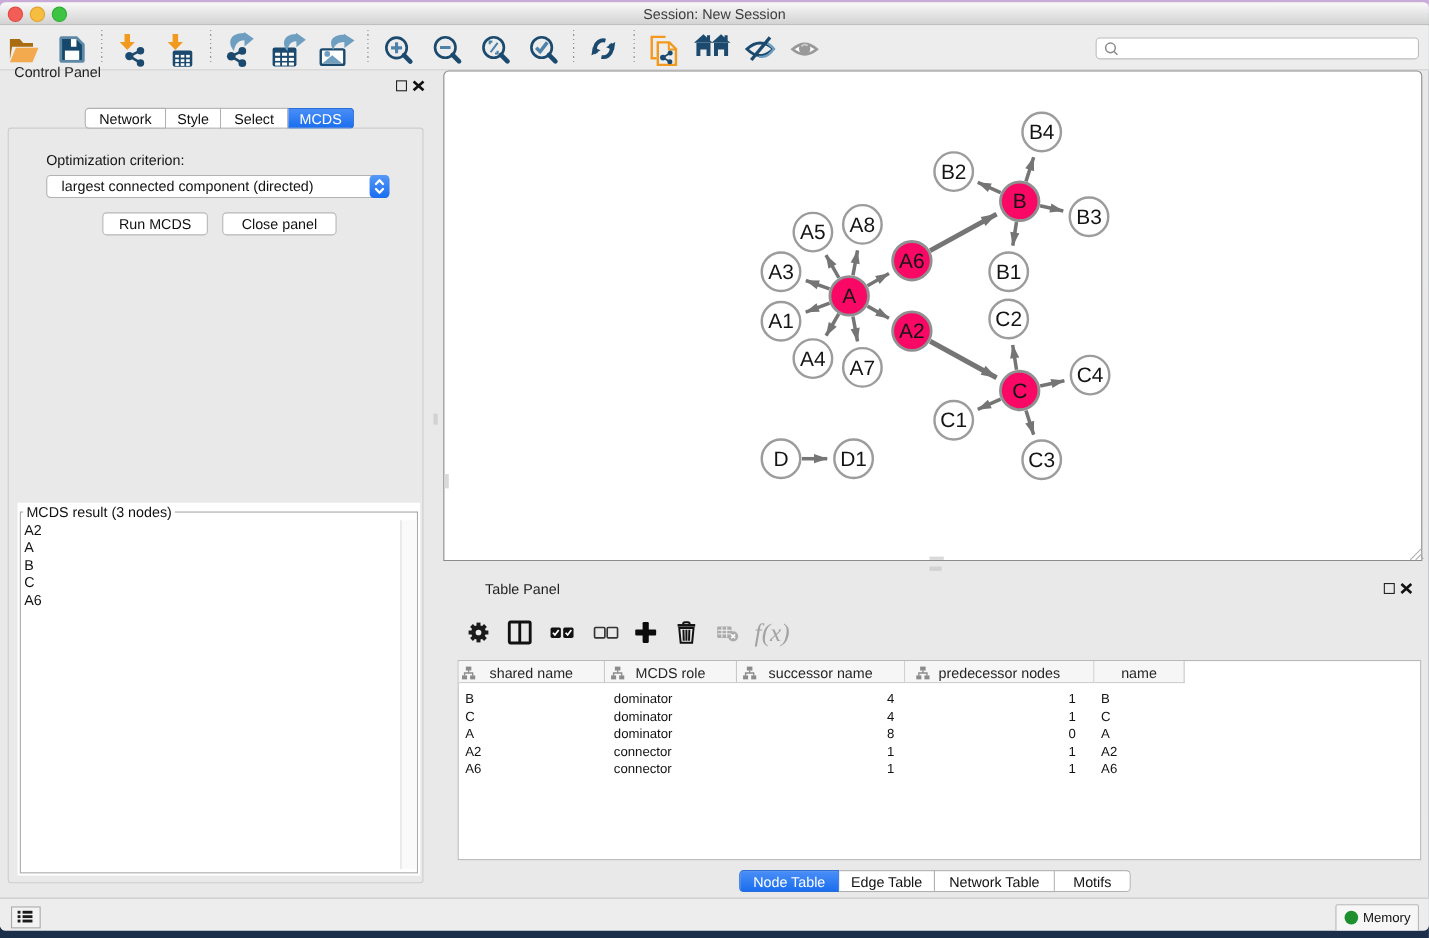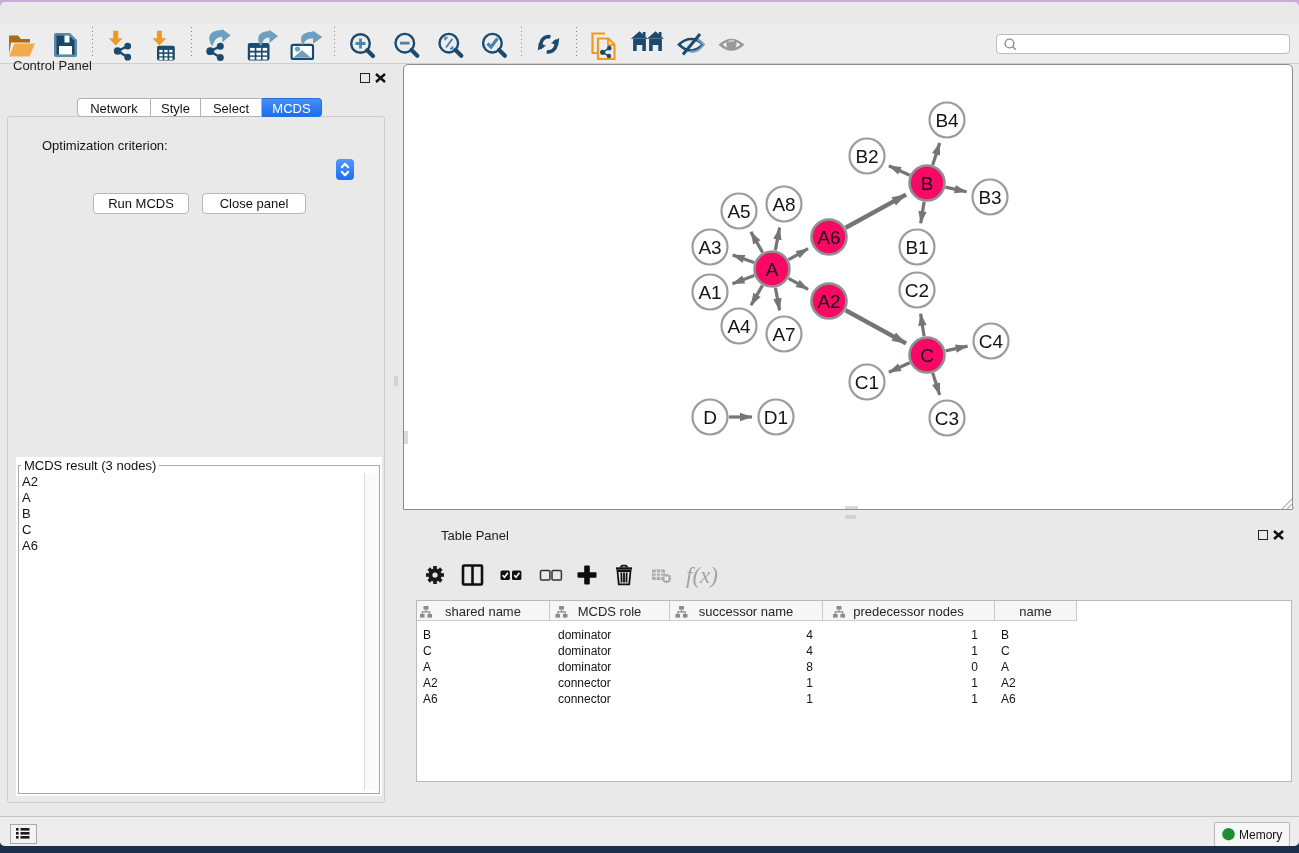--- a/index.html
+++ b/index.html
@@ -44,20 +44,26 @@
 
 #btabs{left:672px;top:789px;height:20px;}
 .seg2{float:left;height:20px;border:1px solid #b1b1b1;border-left:none;background:#fff;font-size:13px;color:#111;text-align:center;line-height:20px;box-sizing:border-box;}
 #statusbar{left:0;top:814px;width:1299px;height:30px;background:#ededed;border-top:1px solid #c3c3c3;}
 #memooutline{left:1214px;top:820px;width:74px;height:23px;background:#f6f6f6;border:1px solid #b9b9b9;border-radius:2px;}
 #listbtn{left:10px;top:822px;width:25px;height:18px;background:#f3f3f3;border:1px solid #a9a9a9;}
 svg{position:absolute;overflow:visible;}
 </style></head>
 <body>
 <div class="abs" id="win">
+<div class="abs" id="titlebar">
+ <div class="abs tl" style="left:7px;background:#f25e57;border:0.5px solid #e14942;"></div>
+ <div class="abs tl" style="left:27px;background:#f6be40;border:0.5px solid #e0a32a;"></div>
+ <div class="abs tl" style="left:47px;background:#3fc343;border:0.5px solid #2eae33;"></div>
+ <div class="abs" id="apptitle">Session: New Session</div>
+</div>
 <div class="abs" id="toolbar">
  <div class="abs tsep" style="left:92px;"></div>
  <div class="abs tsep" style="left:191px;"></div>
  <div class="abs tsep" style="left:334px;"></div>
  <div class="abs tsep" style="left:521px;"></div>
  <div class="abs tsep" style="left:576px;"></div>
  <div class="abs" id="search"></div>
  <svg id="tbicons" style="left:0;top:0;" width="1299" height="40">
         <g>
 <path d="M9,31 L9,12.5 L18,12.5 L21,16 L30,16 L30,19.5 L11,19.5 Z" fill="#a96c10"></path>
@@ -182,20 +188,21 @@
       <path d="M2,2 L11,10 M11,2 L2,10" stroke="#111" stroke-width="2.4"></path>
     </svg>
 <div class="abs" id="cpanel"></div>
 <div class="abs" id="cptabs">
  <div class="seg first" style="width:74px;">Network</div>
  <div class="seg" style="width:50px;">Style</div>
  <div class="seg" style="width:61px;">Select</div>
  <div class="seg last sel" style="width:60px;">MCDS</div>
 </div>
 <div class="abs" id="optlabel">Optimization criterion:</div>
+<div class="abs" id="combo">largest connected component (directed)</div>
 <div class="abs" id="combocap">
       <svg style="left:0;top:0" width="18" height="21">
  <path d="M5.8,8.2 L9,4.8 L12.2,8.2 M5.8,12.8 L9,16.2 L12.2,12.8" stroke="#fff" stroke-width="2.1" fill="none" stroke-linecap="round" stroke-linejoin="round"></path>
       </svg>
     </div>
 <div class="abs btn" style="left:93px;top:191px;width:94px;">Run MCDS</div>
 <div class="abs btn" style="left:202px;top:191px;width:102px;">Close panel</div>
 <div class="abs" id="mcdsbox">
  <div class="abs" id="mcdsborder"></div>
  <div class="abs" id="mcdstitle">MCDS result (3 nodes)</div>
@@ -406,20 +413,26 @@
         </div>
   <div class="trow" style="position:relative;">
    <span style="position:absolute;left:6px;">A6</span>
    <span style="position:absolute;left:141px;">connector</span>
    <span style="position:absolute;left:253px;width:143px;text-align:right;">1</span>
    <span style="position:absolute;left:406px;width:155px;text-align:right;">1</span>
    <span style="position:absolute;left:584px;">A6</span>
         </div>
  </div>
 </div>
+<div class="abs" id="btabs">
+ <div class="seg2" style="width:91px;border-left:1px solid #b1b1b1;border-radius:4px 0 0 4px;background:linear-gradient(#4a8ef7,#1a6eef);color:#fff;border-color:#2a6fd8;">Node Table</div>
+ <div class="seg2" style="width:87px;">Edge Table</div>
+ <div class="seg2" style="width:109px;">Network Table</div>
+ <div class="seg2" style="width:69px;border-radius:0 4px 4px 0;">Motifs</div>
+</div>
 <div class="abs" style="left:845px;top:513px;width:11px;height:4px;background:#d2d2d2;"></div>
 <div class="abs" style="left:394px;top:374px;width:4px;height:10px;background:#d2d2d2;"></div>
 <div class="abs" id="statusbar"></div>
 <div class="abs" id="listbtn"></div>
 <div class="abs" id="memooutline"></div>
 <svg style="left:10px;top:820px" width="1280px" height="26px">
   <g fill="#1b1b1b">
         <rect x="6" y="6" width="2.6" height="2.6"></rect>
         <rect x="10.5" y="6" width="9" height="2.6"></rect>
   <rect x="6" y="10" width="2.6" height="2.6"></rect>

